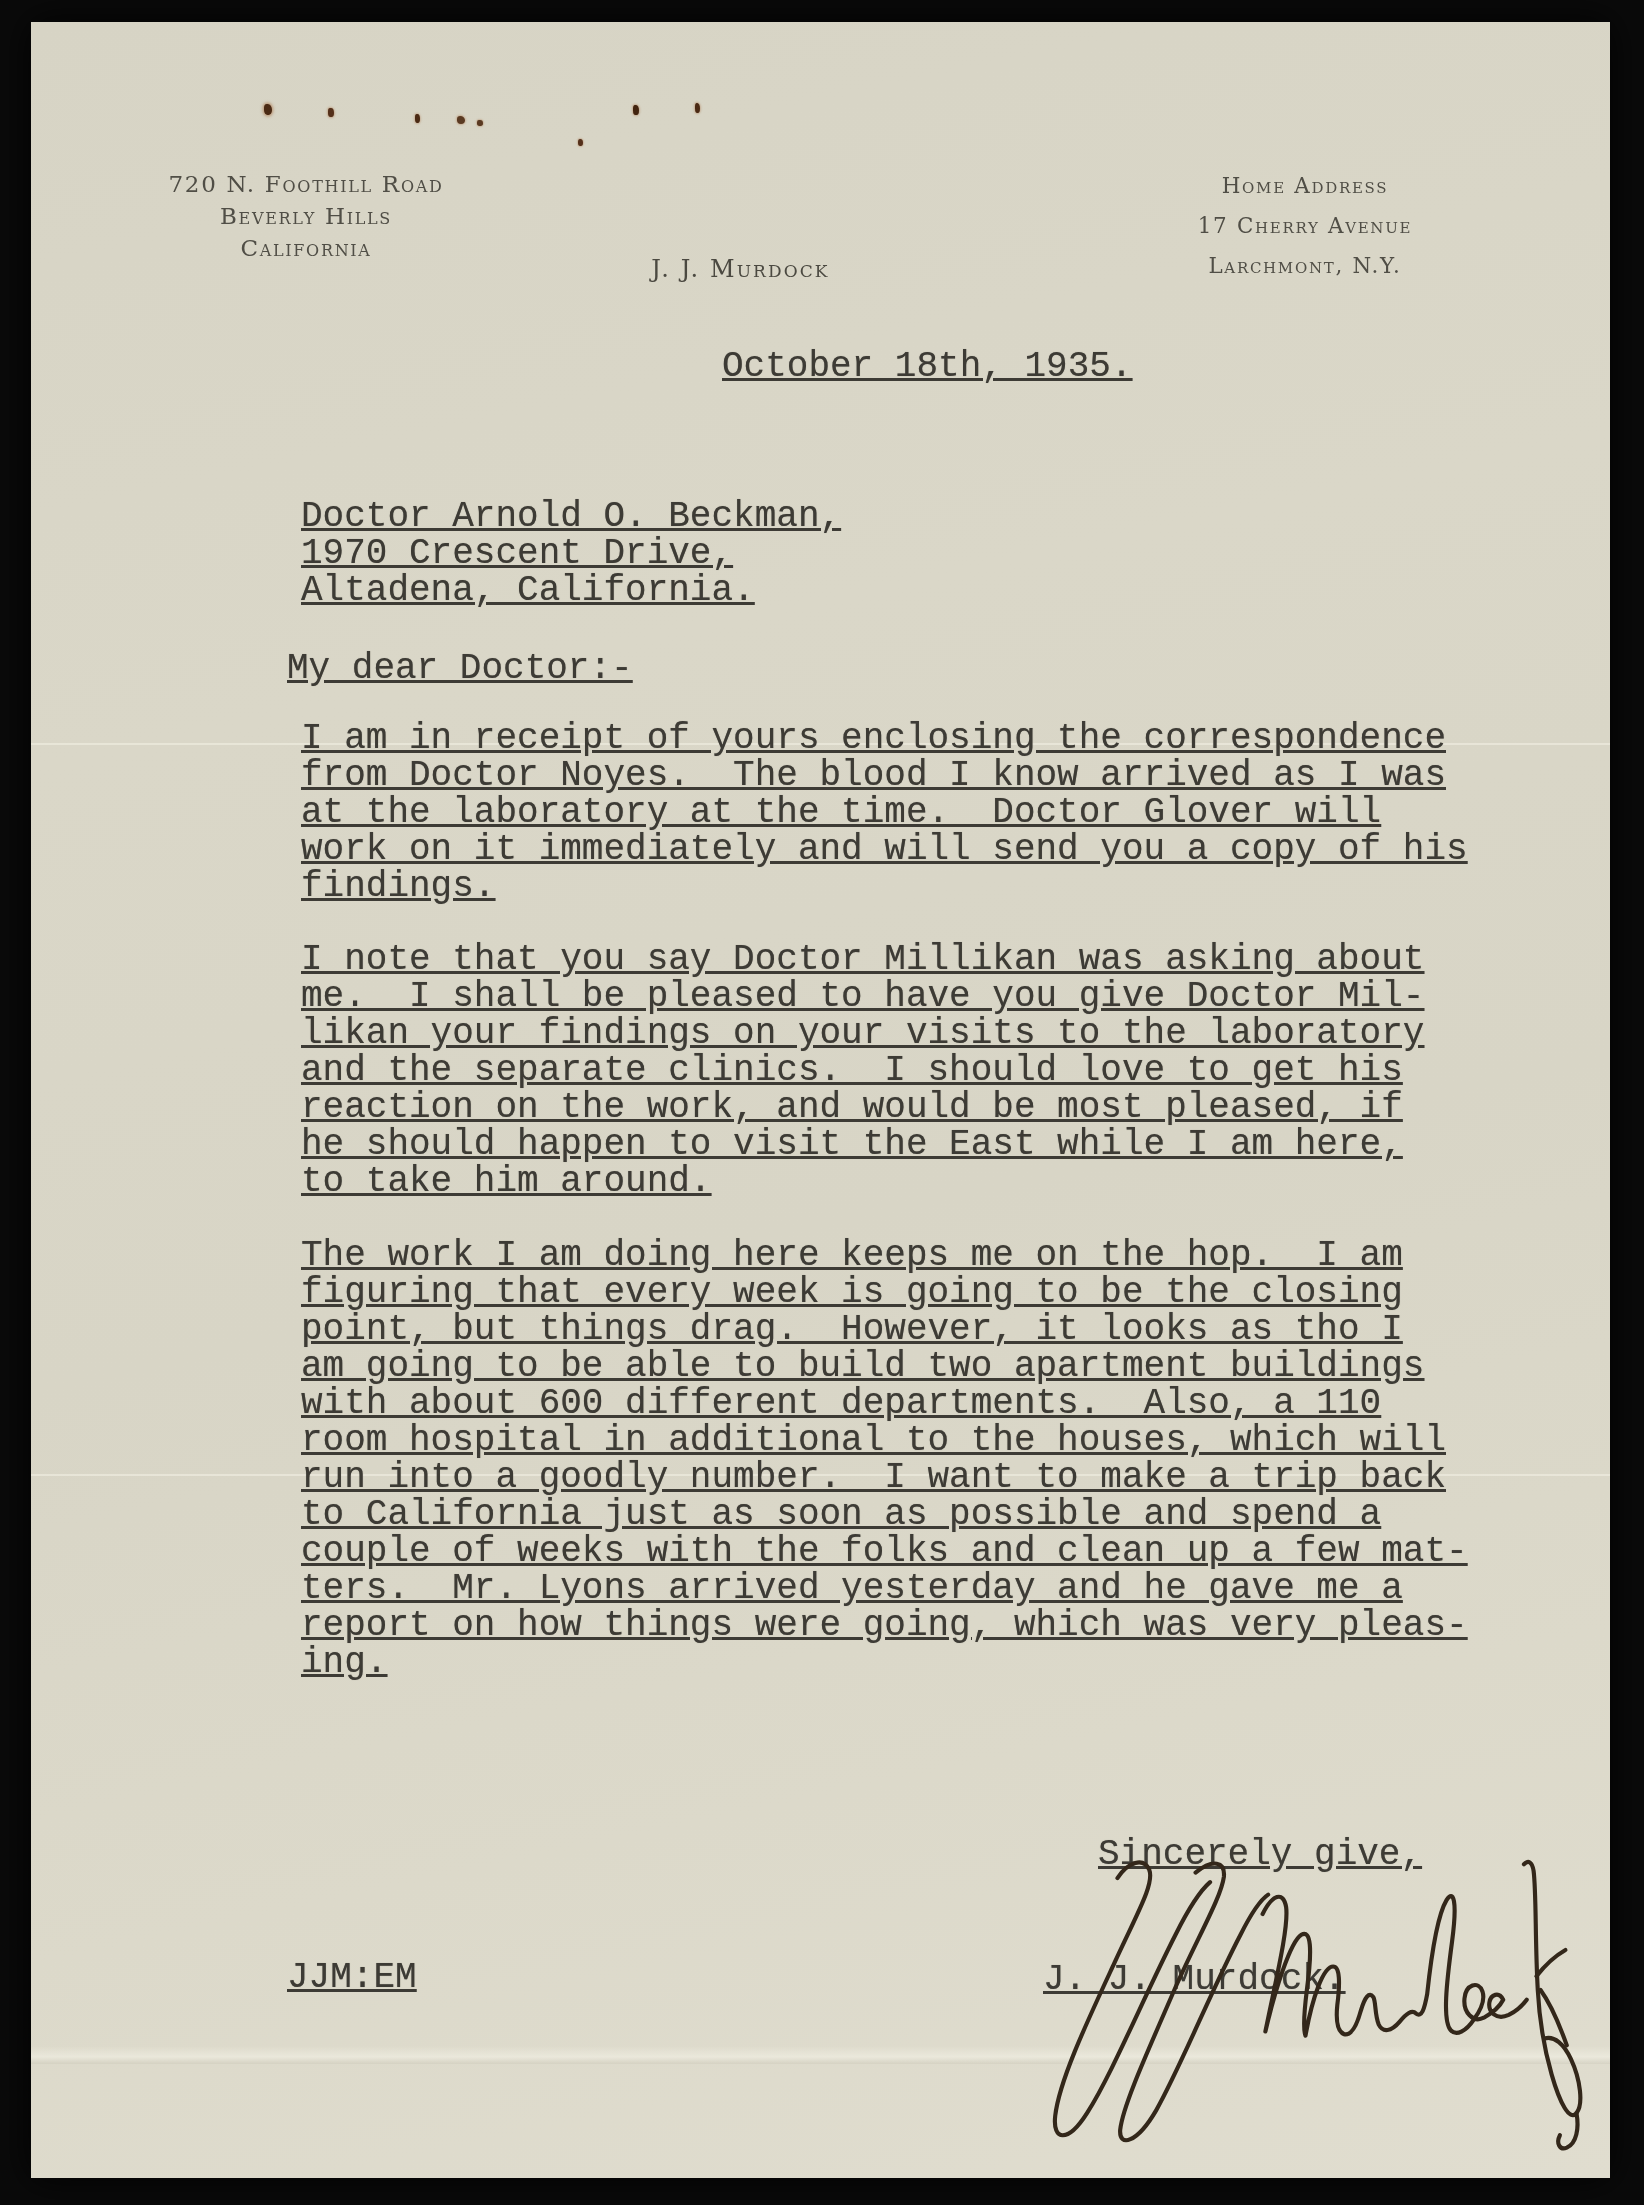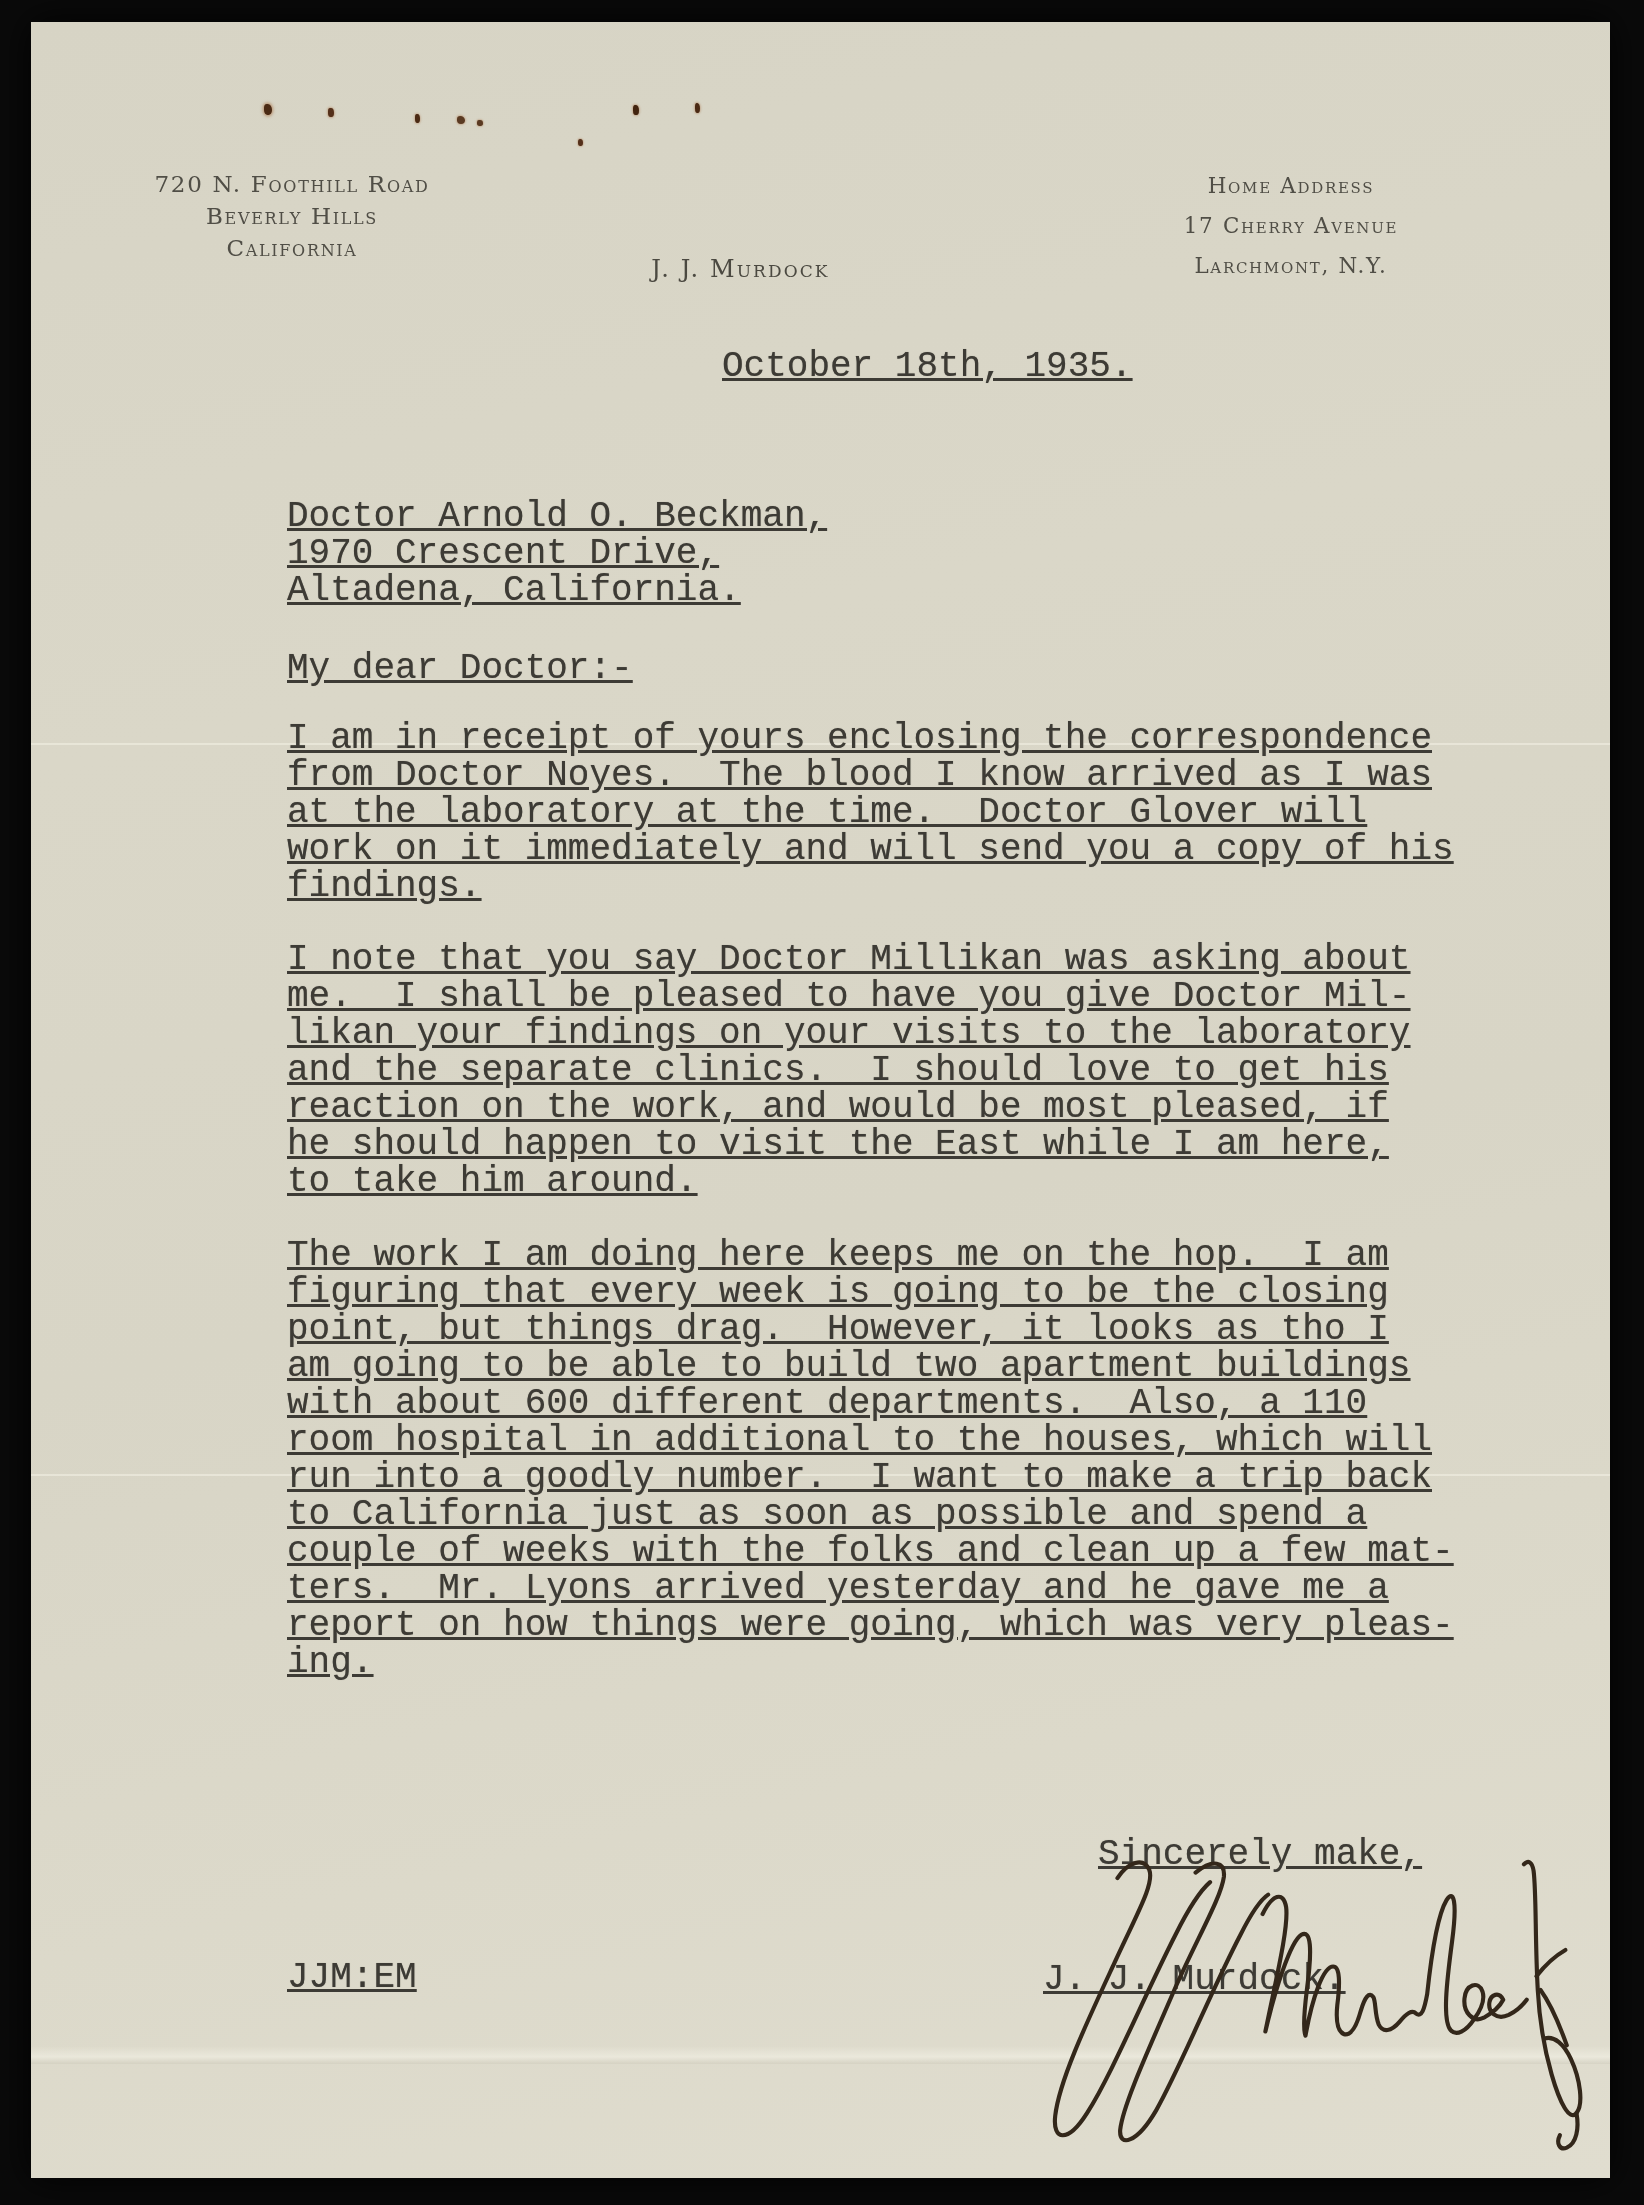--- a/index.html
+++ b/index.html
@@ -32,21 +32,21 @@
   
   .tw{
     position:absolute;
     font-family:"Liberation Mono","DejaVu Sans Mono",monospace;
     font-size:36px;line-height:37px;
     color:#3d3b35;
     text-shadow:0 0 0.7px rgba(61,59,53,.55);
     white-space:pre;
     text-decoration:underline;
   }
-  .lines{white-space:pre;}
+  .lines{white-space:pre;margin-left:14px;}
   #signature-svg{position:absolute;left:1009px;top:1809px;pointer-events:none;}
   #signature-svg path{fill:none;stroke:#33271a;stroke-width:6px;stroke-linecap:round;stroke-linejoin:round;}
 </style>
 </head>
 <body>
 
 <div id="screen">
   <div id="paper">
 
     <div class="crease crease-line" style="top:721px"></div>
@@ -96,21 +96,21 @@
 am going to be able to build two apartment buildings
 with about 600 different departments.  Also, a 110
 room hospital in additional to the houses, which will
 run into a goodly number.  I want to make a trip back
 to California just as soon as possible and spend a
 couple of weeks with the folks and clean up a few mat-
 ters.  Mr. Lyons arrived yesterday and he gave me a
 report on how things were going, which was very pleas-
 ing.</div>
 
-    <div class="tw" style="left:1067px;top:1814px">Sincerely make,</div>
+    <div class="tw" style="left:1067px;top:1814px">Sincerely give,</div>
 
     <div class="tw" style="left:1012px;top:1939px">J. J. Murdock.</div>
 
     <div class="tw" style="left:256px;top:1937px">JJM:EM</div>
 
     <svg id="signature-svg" width="560" height="325" viewBox="0 0 810 470" aria-label="J. J. Murdock signature">
       <path d="M 112,68 C 128,44 150,38 158,56 C 166,76 140,120 108,190 C 70,272 28,360 22,412 C 18,448 40,452 68,408 C 104,352 150,240 196,150 C 214,114 232,86 246,74"></path>
       <path d="M 225,60 C 250,40 268,44 266,66 C 262,96 230,150 196,226 C 158,314 120,396 116,432 C 114,458 140,452 168,404 C 204,340 248,230 290,150 C 304,122 318,100 330,92"></path>
       <path d="M 322,120 C 336,92 352,86 356,110 C 360,140 340,220 326,290 C 340,230 362,160 378,150 C 392,142 394,170 386,230 C 382,262 380,286 384,296 C 394,240 410,196 424,196 C 434,196 434,220 430,252 C 428,272 430,290 440,294 C 450,296 458,282 464,260 C 470,240 476,232 482,240 C 486,246 484,266 490,280 C 496,292 508,290 520,276 C 530,264 538,258 544,264 C 552,270 556,258 560,236 C 566,180 576,120 588,100 C 598,84 604,100 596,160 C 588,220 582,274 594,288 C 602,297 616,290 628,272 C 638,258 644,244 640,232 C 634,216 616,222 614,242 C 612,262 626,278 642,270 C 656,262 666,252 670,244 C 664,232 652,236 650,248 C 648,262 660,274 678,266 C 690,260 698,252 704,244"></path>
       <path d="M 700,48 C 706,42 712,44 714,58 C 718,90 716,160 720,230 C 722,268 728,310 740,352 C 752,394 766,420 776,408 C 786,396 782,360 768,330 C 758,308 744,296 730,300"></path>

